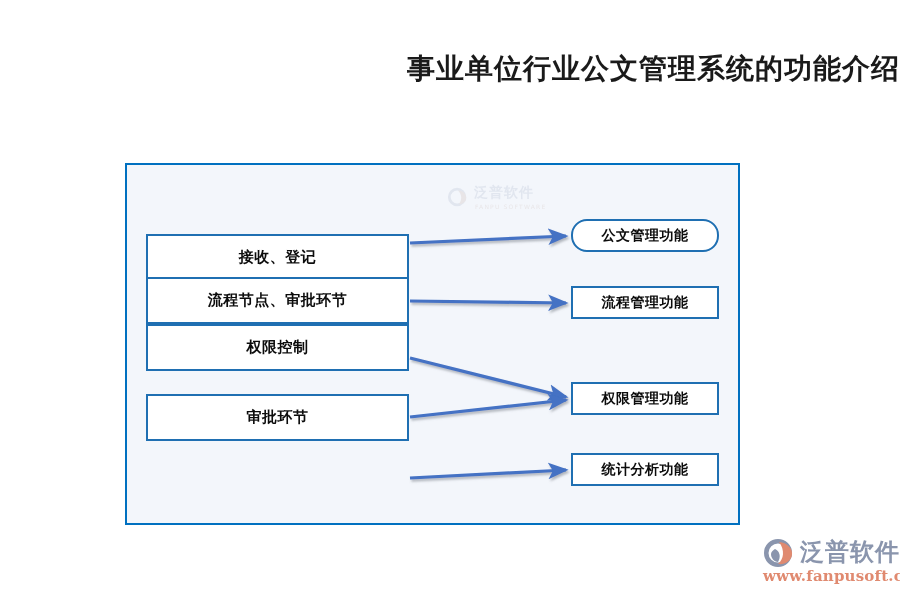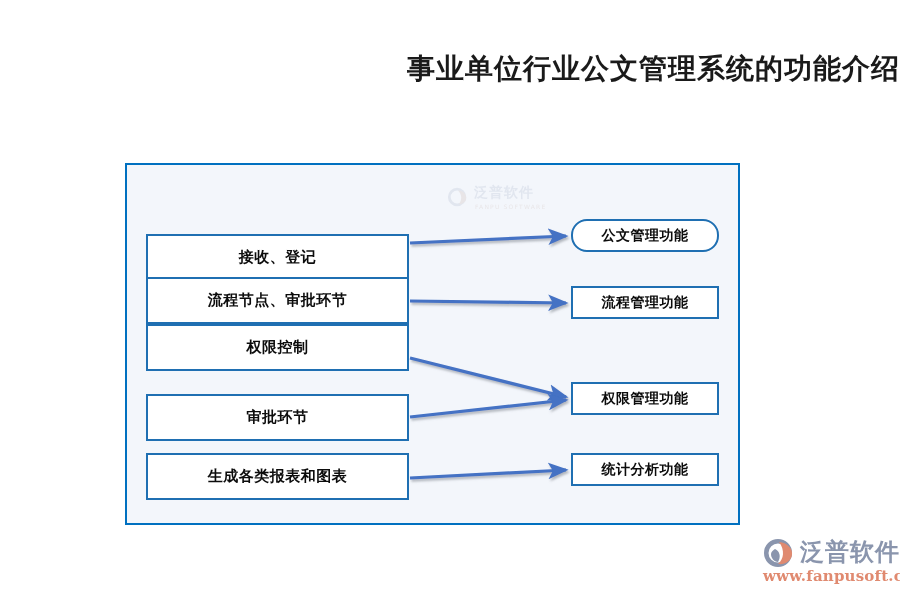--- a/index.html
+++ b/index.html
@@ -194,21 +194,20 @@
       <line x1="410" y1="417" x2="566" y2="400" marker-end="url(#ah)"></line>
 
       <line x1="410" y1="478" x2="566" y2="470" marker-end="url(#ah)"></line>
     </g>
   </svg>
 
   <div class="node left" id="node-left-0">接收、登记</div>
   <div class="node left" id="node-left-1">流程节点、审批环节</div>
   <div class="node left" id="node-left-2">权限控制</div>
   <div class="node left" id="node-left-3">审批环节</div>
-  <div class="node left" id="node-left-4">生成各类报表和图表</div>
 
   <div class="node right" id="node-right-0">公文管理功能</div>
   <div class="node right" id="node-right-1">流程管理功能</div>
   <div class="node right" id="node-right-2">权限管理功能</div>
   <div class="node right" id="node-right-3">统计分析功能</div>
 
   <div id="brand-logo">
     <svg class="logo-mark" viewBox="0 0 34 30">
       <path d="M16 1 A14 14 0 1 0 16 29 A14 14 0 1 0 16 1 Z M16 5.5 A9.5 9.5 0 1 1 16 24.5 A9.5 9.5 0 1 1 16 5.5 Z" fill="#8a95ad"></path>
       <path d="M17 4 C26 5 31 11 30 17 C29 23 23 27 16 26 C22 21 23 12 17 4 Z" fill="#e08a70"></path>

